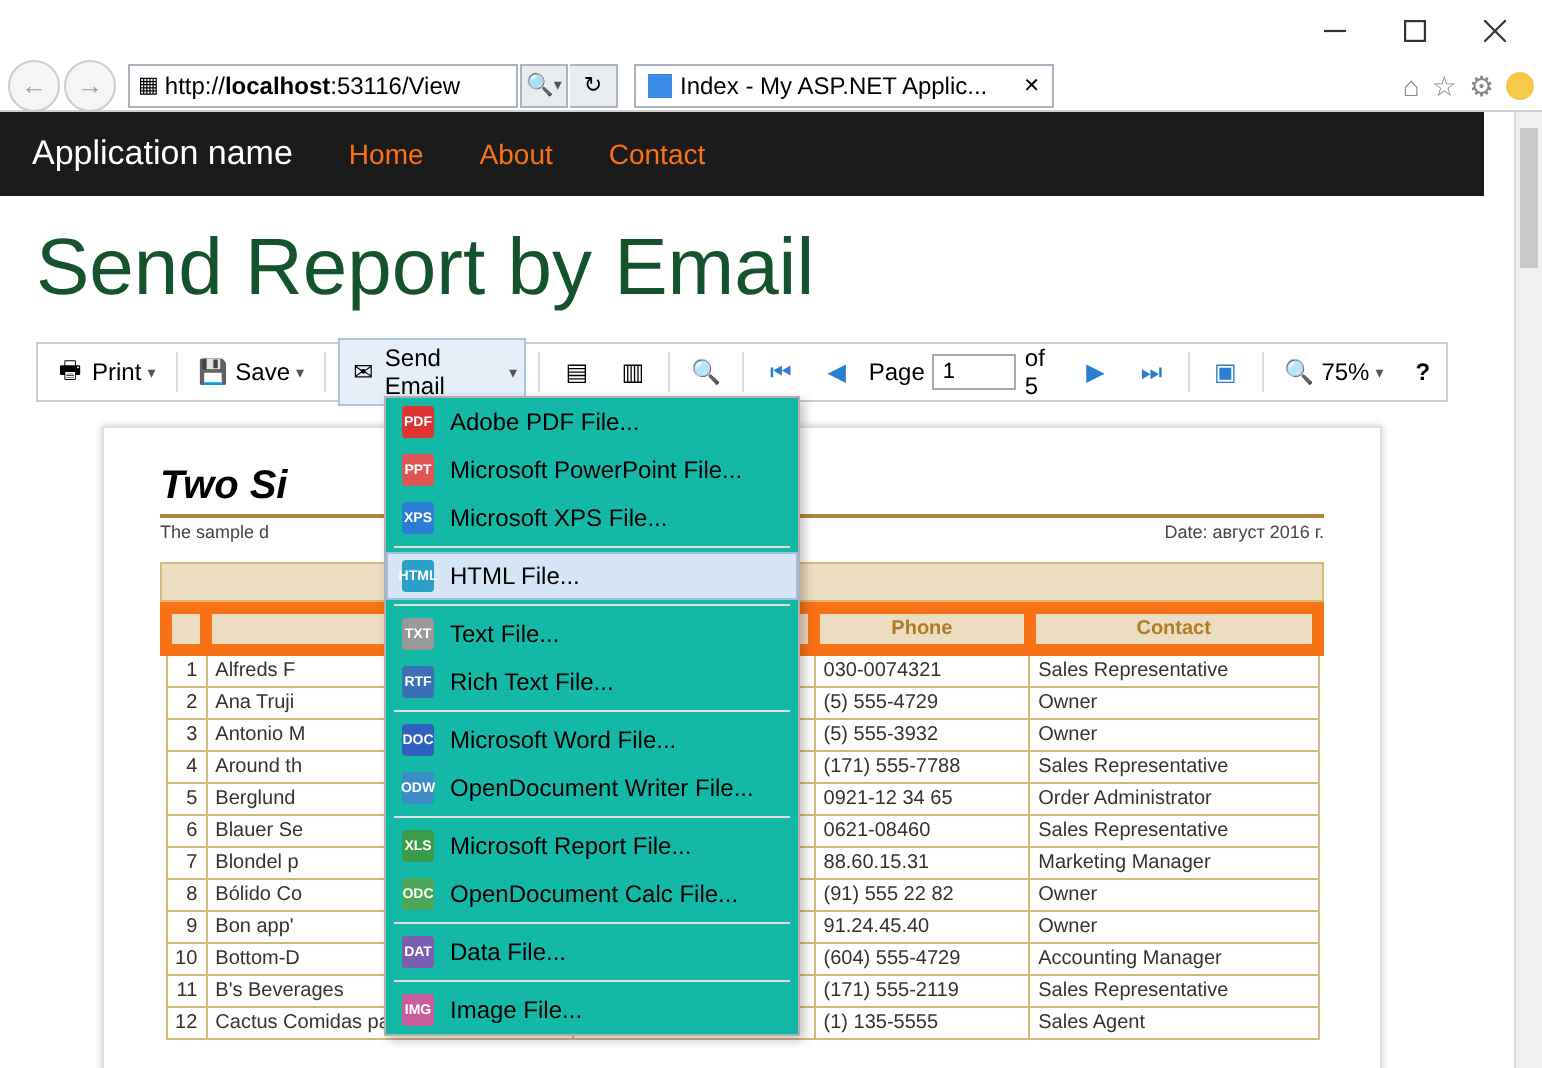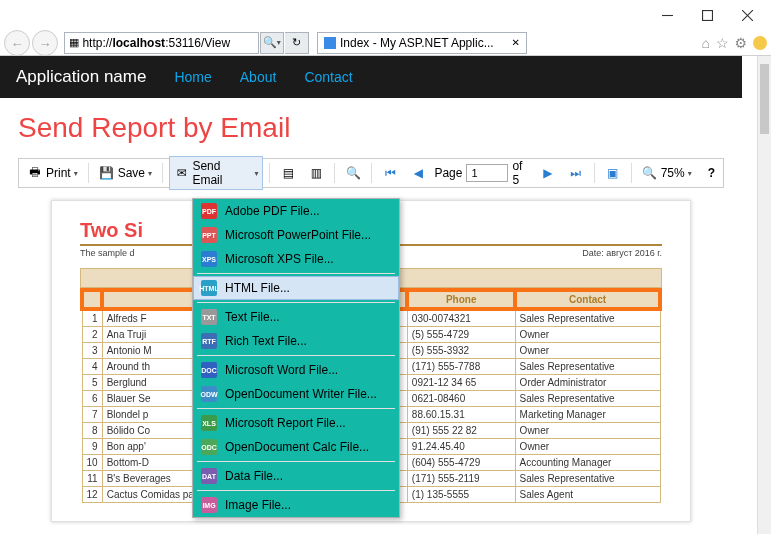--- a/index.html
+++ b/index.html
@@ -24,43 +24,43 @@
 .smiley { width: 14px; height: 14px; border-radius: 50%; background: #f7c948; display: inline-block; }
 
 
 .page { position: relative; height: calc(534px - 30px - 26px); overflow: hidden; display: flex; gap: 15px; }
 .content { flex: 1 1 auto; overflow: hidden; }
 .vscroll { width: 14px; background: #f0f0f0; border-left: 1px solid #ddd; position: relative; }
 .vthumb { position: absolute; top: 8px; left: 2px; width: 9px; height: 70px; background: #c8c8c8; }
 
 .appnav { height: 42px; background: #1b1b1b; display: flex; align-items: center; padding: 0 16px; gap: 28px; }
 .appnav .brand { color: #fff; font-size: 17px; }
-.appnav a { color: #0ea5e9; font-size: 14px; text-decoration: none; }
+.appnav a { color: #f97316; font-size: 14px; text-decoration: none; }
 
 .main { padding: 14px 18px; }
-h1 { font-size: 28px; font-weight: 300; color: #ef4444; margin-bottom: 14px; }
+h1 { font-size: 40px; font-weight: 300; color: #14532d; margin-bottom: 14px; }
 
 .toolbar { border: 1px solid #ccc; height: 30px; display: flex; align-items: center; padding: 0 4px; gap: 4px; font-size: 12px; }
 .tb-btn { display: flex; align-items: center; gap: 3px; padding: 2px 4px; cursor: pointer; }
 .tb-btn.hl { background: #e6eef8; border: 1px solid #a8c4e6; }
 .caret { font-size: 8px; color: #555; }
 .sep { width: 1px; height: 20px; background: #ddd; margin: 0 2px; }
 .tb-icon { width: 16px; height: 16px; display: inline-flex; align-items: center; justify-content: center; font-size: 12px; }
 .page-input { width: 42px; height: 18px; border: 1px solid #aaa; padding: 0 4px; font-size: 11px; }
 
 
 .report-wrap { margin-top: 12px; display: flex; justify-content: center; }
 .report { width: 640px; background: #fff; box-shadow: 0 0 4px rgba(0,0,0,.2); border: 1px solid #e0e0e0; padding: 18px 28px; position: relative; }
 .rpt-head { display: flex; justify-content: space-between; align-items: flex-end; border-bottom: 2px solid #b2863a; padding-bottom: 2px; }
-.rpt-title { color: #ef4444; font-size: 20px; font-weight: 600; }
+.rpt-title { color: #000000; font-size: 20px; font-weight: 600; font-style: italic; }
 .rpt-brand { color: #b2863a; font-size: 19px; }
 .rpt-sub { font-size: 9px; color: #444; display: flex; justify-content: space-between; padding: 2px 0 10px; }
 .rpt-section { background: #ecdcc0; color: #ad7d26; font-weight: 600; text-align: center; font-size: 12px; padding: 2px 0; border: 1px solid #d4b87c; }
 .rpt-table { width: 100%; border-collapse: collapse; font-size: 10px; }
-.rpt-table th { background: #ecdcc0; color: #ad7d26; font-weight: 600; border: 4px solid #f97316; padding: 2px 4px; }
+.rpt-table th { background: #ecdcc0; color: #ad7d26; font-weight: 600; border: 6px solid #f97316; padding: 2px 4px; }
 .rpt-table td { border: 1px solid #d4b87c; padding: 2px 4px; color: #333; }
 .rpt-table td:first-child { text-align: right; width: 18px; }
 
 
 .menu { position: absolute; top: 198px; left: 192px; width: 208px; background: #14b8a6; border: 1px solid #b0b0b0; box-shadow: 2px 2px 5px rgba(0,0,0,.25); z-index: 100; }
 .menu-item { display: flex; align-items: center; padding: 4px 8px; font-size: 12px; gap: 8px; cursor: pointer; }
 .menu-item.hover { background: #d6e5f5; border: 1px solid #9dbde0; padding: 3px 7px; }
 .menu-sep { height: 1px; background: #e0e0e0; margin: 2px 4px; }
 .ficon { width: 16px; height: 16px; display: inline-flex; align-items: center; justify-content: center; font-size: 7px; font-weight: bold; color: #fff; border-radius: 2px; }
 </style>

